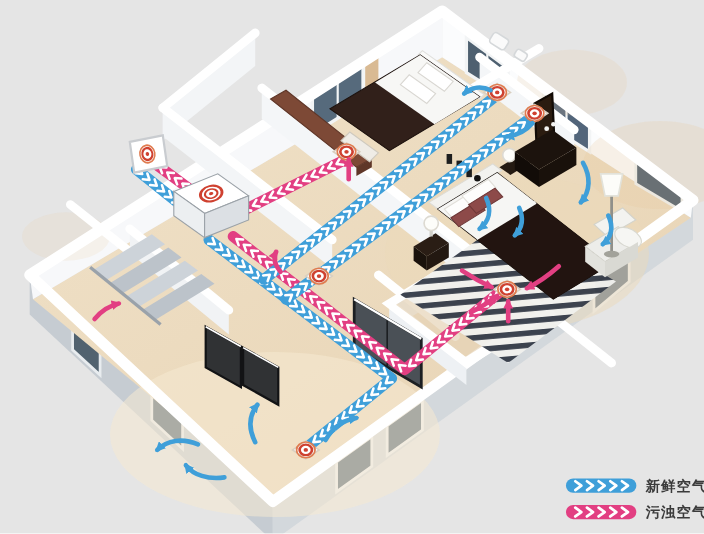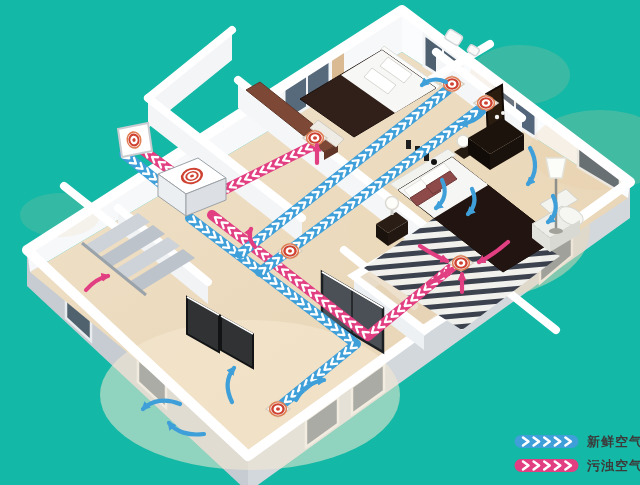--- a/index.html
+++ b/index.html
@@ -1,16 +1,16 @@
 <!DOCTYPE html>
 <html><head>
 <meta charset="utf-8">
 <style>
   html,body{margin:0;padding:0;background:#ffffff;}
-  .stage{position:relative;width:640px;height:485px;background:#14b8a6;overflow:hidden;
+  .stage{position:relative;width:640px;height:485px;background:#e5e5e5;overflow:hidden;
          font-family:"DejaVu Sans",sans-serif;}
   svg{display:block;}
   .legend{position:absolute;left:514px;top:434px;display:flex;flex-direction:column;gap:9px;}
   .legend-row{display:flex;align-items:center;gap:7px;height:15px;}
   .legend-label{font:bold 13px "DejaVu Sans",sans-serif;color:#3b3b3b;letter-spacing:1px;white-space:nowrap;}
 </style>
 </head>
 <body>
 
 <div class="stage">

